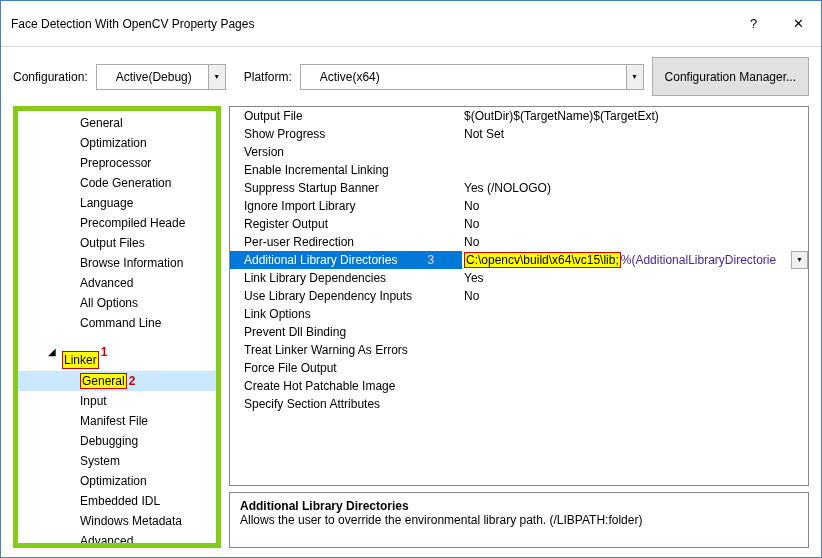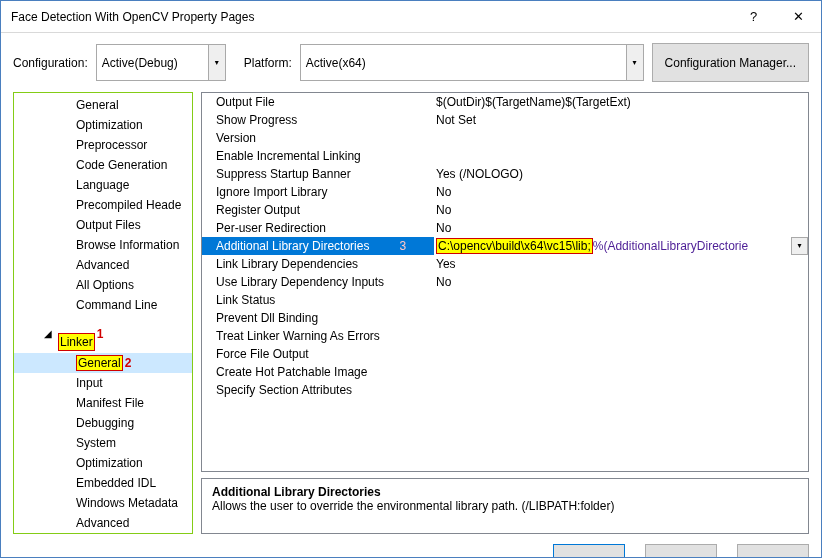--- a/index.html
+++ b/index.html
@@ -8,41 +8,41 @@
     font-family: "Segoe UI", Tahoma, sans-serif;
     font-size: 12px;
     background: #fff;
     color: #000;
     width: 822px;
     height: 558px;
     overflow: hidden;
     border: 1px solid #4a7fbf;
   }
   .titlebar {
-    height: 32px;
+    height: 46px;
     display: flex;
     align-items: center;
     padding-left: 10px;
     border-bottom: 1px solid #d9d9d9;
   }
   .titlebar .title { flex: 1; font-size: 12px; }
   .titlebar .ctrl { width: 45px; height: 30px; display: flex; align-items: center; justify-content: center; font-size: 13px; }
   .config-row {
     display: flex;
     align-items: center;
     padding: 10px 12px;
     gap: 8px;
   }
   .config-row label { font-size: 12px; }
   .combo {
     border: 1px solid #a9a9a9;
-    height: 37px;
-    display: flex;
-    align-items: center;
-    padding: 0 5px;
+    height: 26px;
+    display: flex;
+    align-items: center;
+    padding: 0 19px;
     background: #fff;
     position: relative;
   }
   .combo .arrow {
     position: absolute;
     right: 0; top: 0;
     width: 17px;
     height: 100%;
     display: flex;
     align-items: center;
@@ -63,22 +63,22 @@
     min-width: 72px;
   }
   .btn.default { border: 1px solid #0078d7; }
   .main {
     display: flex;
     height: 442px;
     padding: 0 12px;
     gap: 8px;
   }
   .tree-wrap {
-    border: 1px solid #84cc16;
-    width: 180px;
+    border: 5px solid #84cc16;
+    width: 208px;
     overflow-y: scroll;
   }
   .tree { padding: 2px 0; }
   .tree-item {
     padding: 2px 2px 2px 6px;
     white-space: nowrap;
     font-size: 12px;
     line-height: 16px;
   }
   .tree-item.lvl2 { padding-left: 62px; }
@@ -226,21 +226,21 @@
         </div>
         <div class="prop-row">
           <div class="k">Link Library Dependencies</div>
           <div class="v">Yes</div>
         </div>
         <div class="prop-row">
           <div class="k">Use Library Dependency Inputs</div>
           <div class="v">No</div>
         </div>
         <div class="prop-row">
-          <div class="k">Link Status</div>
+          <div class="k">Link Options</div>
           <div class="v"></div>
         </div>
         <div class="prop-row">
           <div class="k">Prevent Dll Binding</div>
           <div class="v"></div>
         </div>
         <div class="prop-row">
           <div class="k">Treat Linker Warning As Errors</div>
           <div class="v"></div>
         </div>

